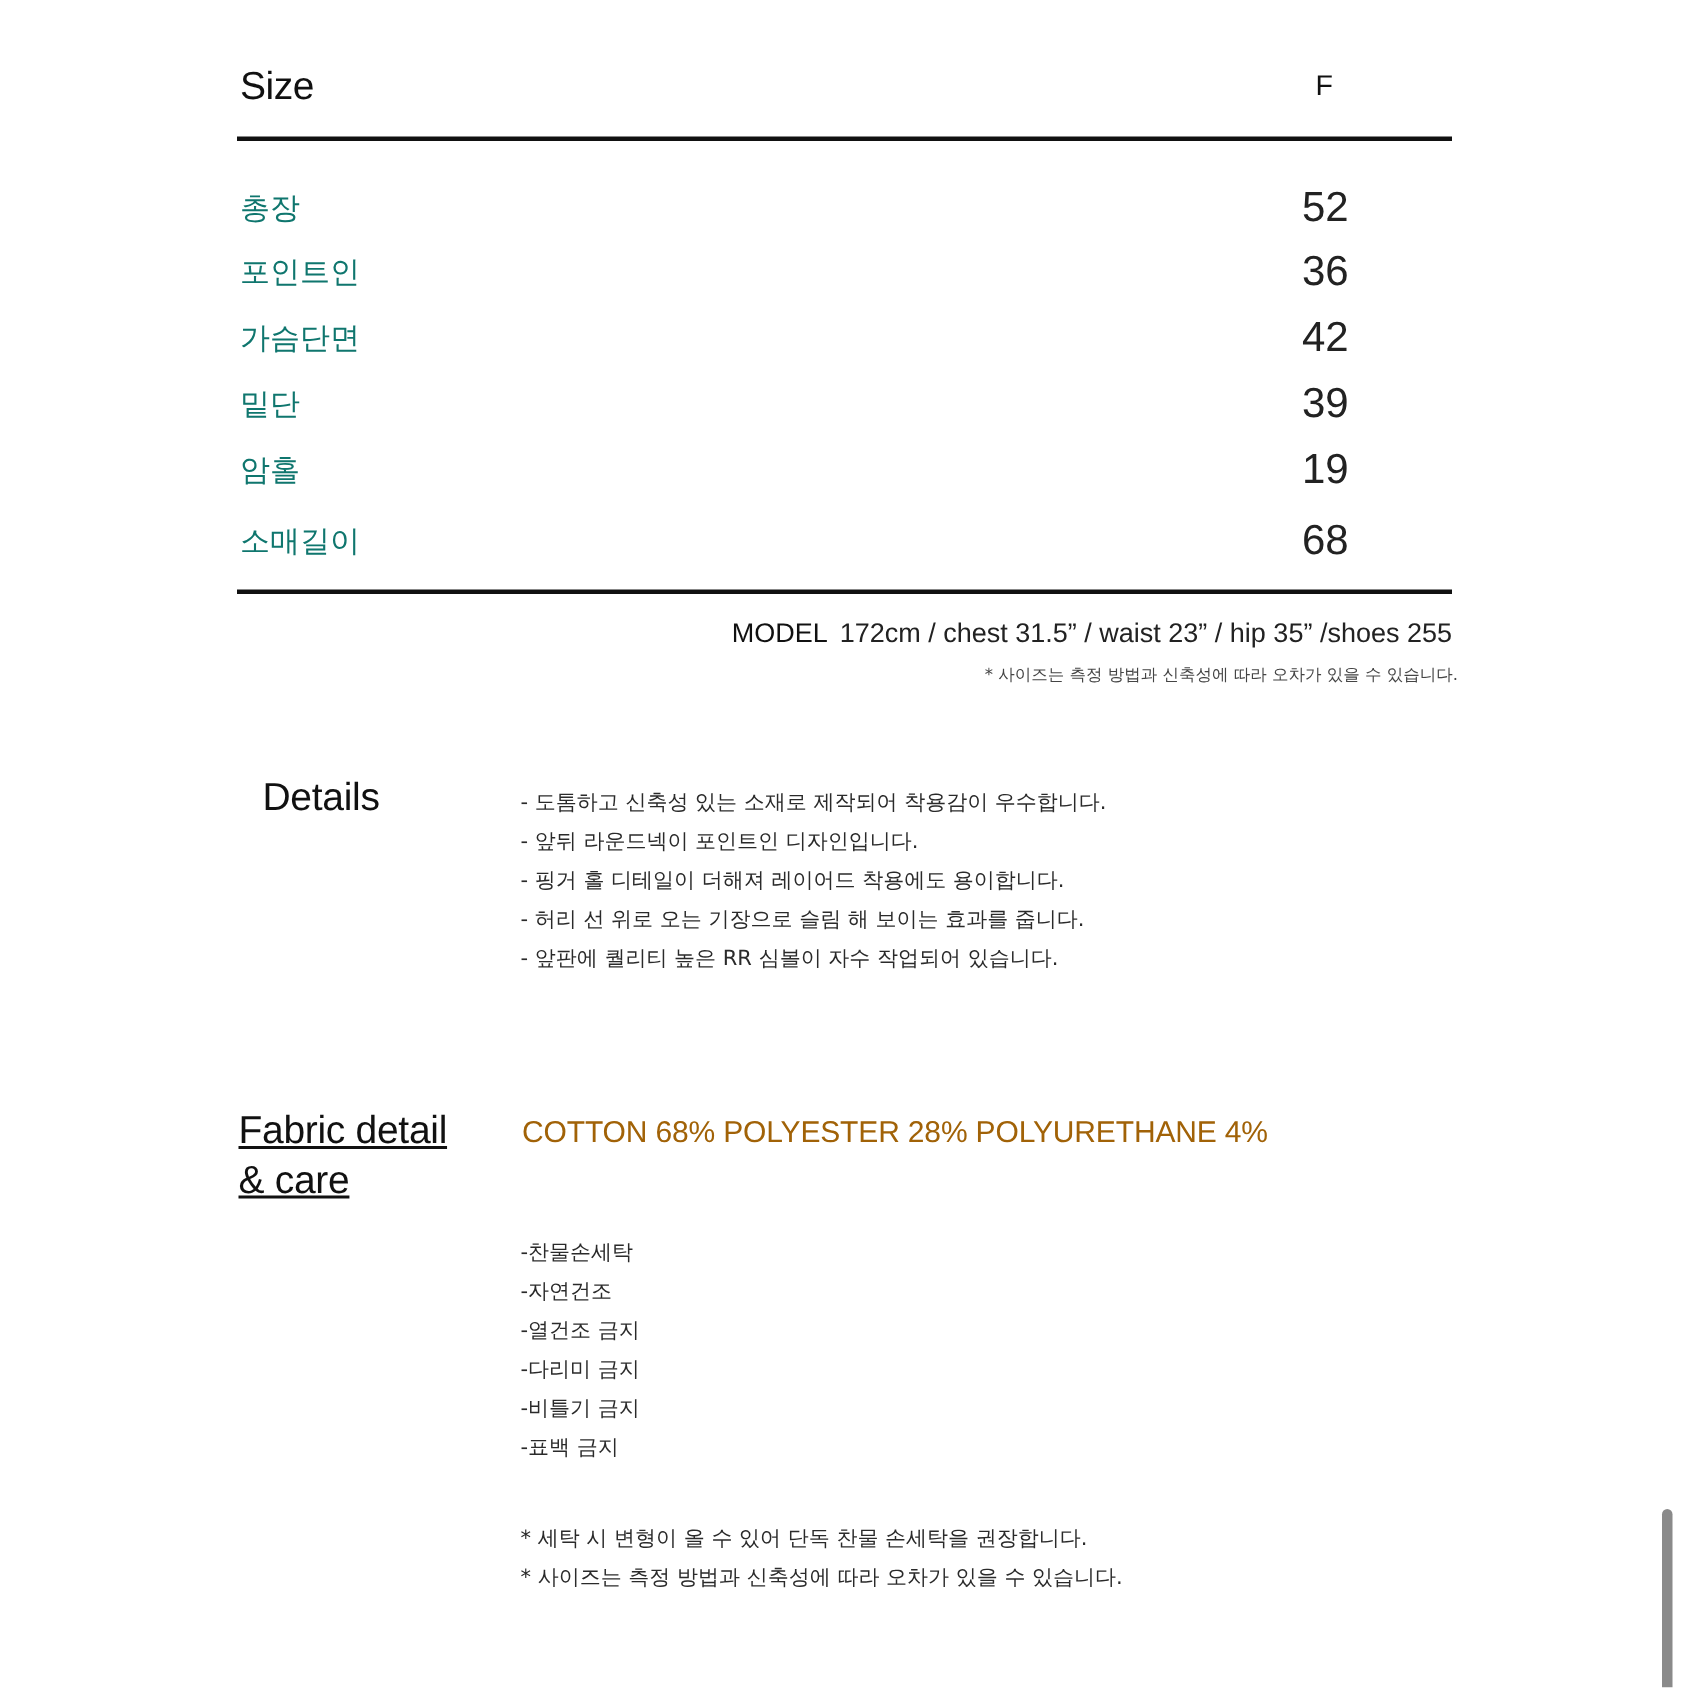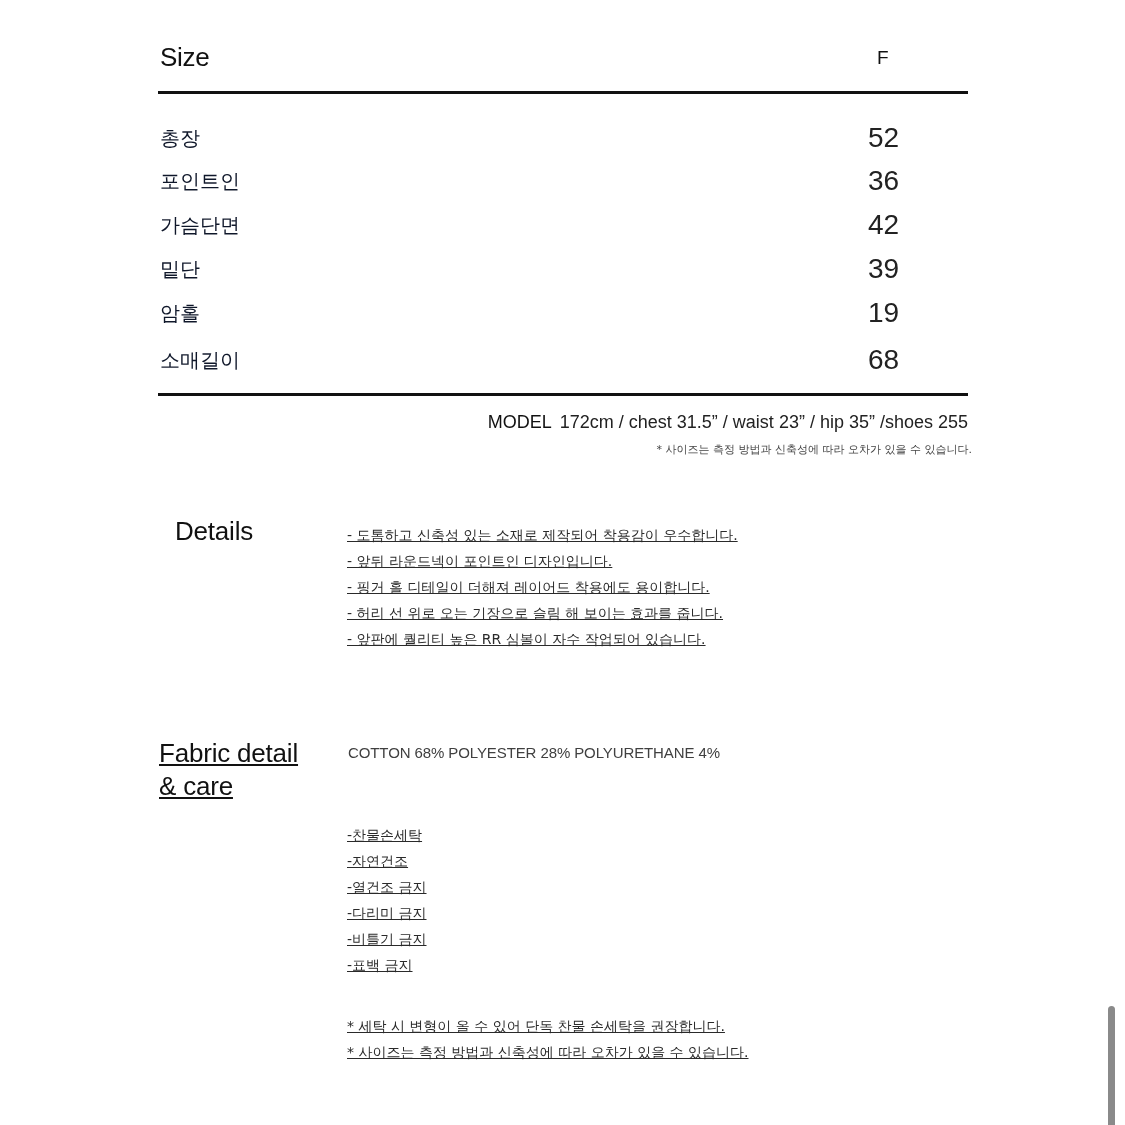--- a/index.html
+++ b/index.html
@@ -33,21 +33,21 @@
   }
   .rule-top { top: 91px; }
   .rule-bottom { top: 393px; }
 
   .size-row {
     left: 160px; width: 740px; height: 30px;
     display: flex; justify-content: space-between; align-items: center;
   }
   .size-row .label {
     font-family: "DejaVu Sans", sans-serif;
-    font-size: 20px; color: #0f172a;
+    font-size: 20px; color: #0f766e;
   }
   .size-row .value {
     font-size: 28px; color: #222;
     width: 30px; text-align: center;
     margin-right: 2px;
   }
 
   .model-line {
     right: 157px; top: 412px;
     font-size: 18px; color: #222;
@@ -78,27 +78,26 @@
 
   .list {
     left: 347px;
     margin: 0; padding: 0; list-style: none;
     font-family: "DejaVu Sans", sans-serif;
     font-size: 14px; color: #2a2a2a;
   }
   .list li {
     height: 26px; line-height: 26px;
     white-space: nowrap;
-    text-decoration: underline;
   }
   .details-list { top: 522px; }
 
   .composition {
     left: 348px; top: 744px;
-    font-size: 15px; color: #404040;
+    font-size: 20px; color: #a16207;
     letter-spacing: -0.1px;
   }
 
   .care-list { top: 822px; }
   .notes-list { top: 1013px; }
 
   
   .scrollbar {
     left: 1108px; top: 1006px;
     width: 7px; height: 119px;

